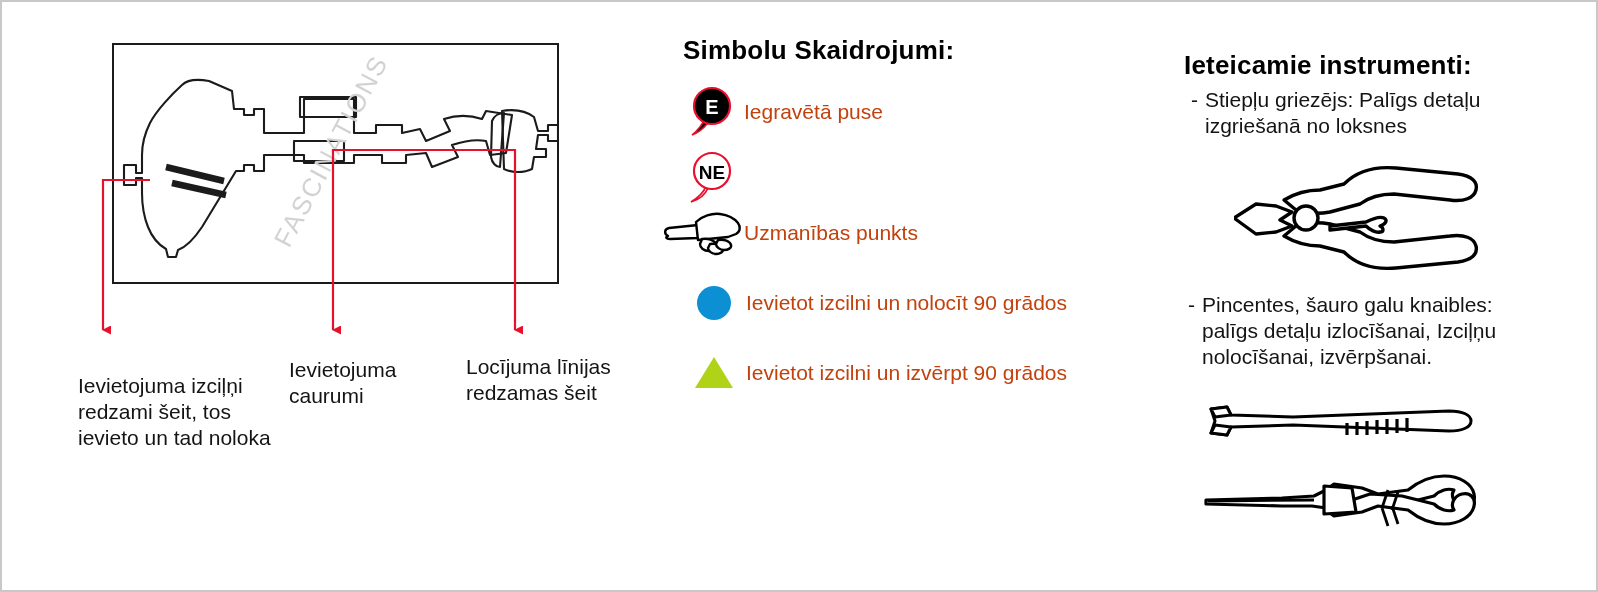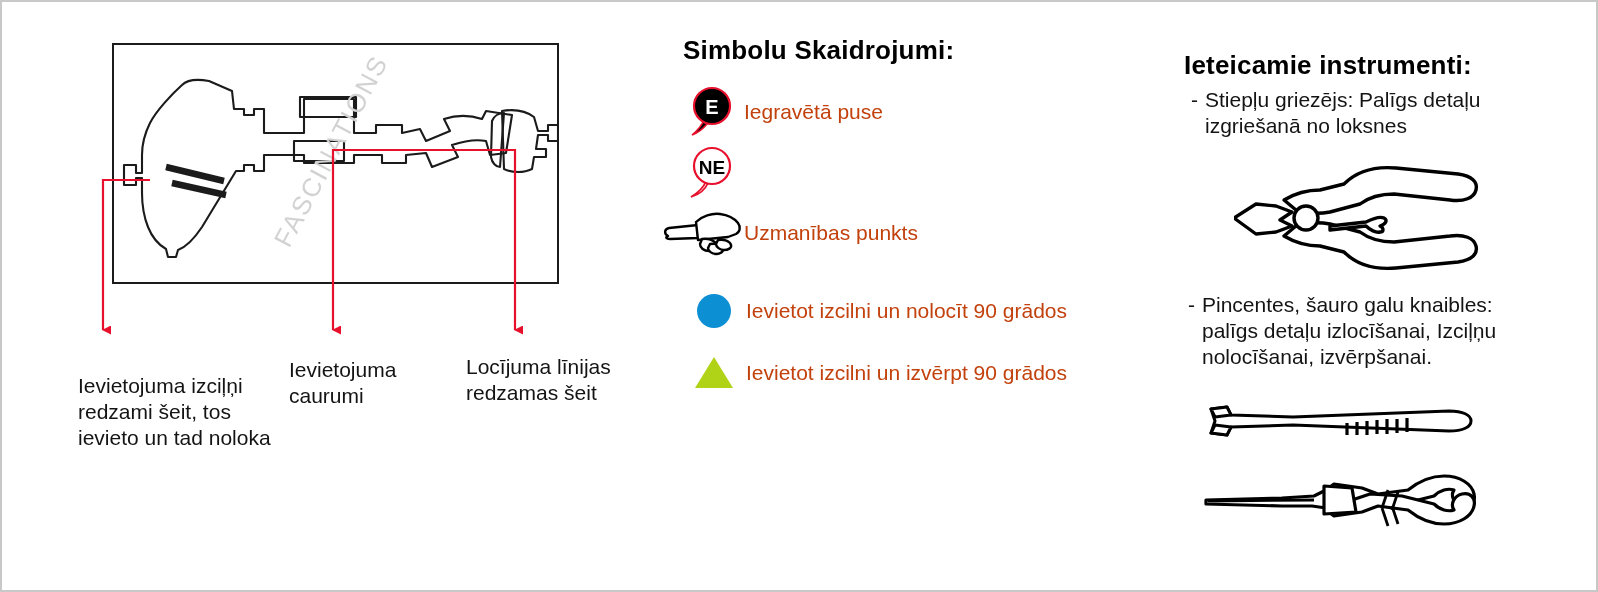--- a/index.html
+++ b/index.html
@@ -57,23 +57,23 @@
     display: flex;
     align-items: center;
     justify-content: center;
   }
   .legend-row .txt {
     font-size: 21px;
     color: #c2410c;
     white-space: nowrap;
   }
   #legend-row-0 { left: 678px; top: 83px;  }
-  #legend-row-1 { left: 678px; top: 143px; }
+  #legend-row-1 { left: 678px; top: 143px; flex-direction: column; }
   #legend-row-2 { left: 656px; top: 208px; }
-  #legend-row-3 { left: 680px; top: 292px; }
+  #legend-row-3 { left: 680px; top: 284px; }
   #legend-row-4 { left: 680px; top: 355px; }
 
   .dot-blue {
     width: 34px; height: 34px; border-radius: 50%;
   }
   .tri-green {
     width: 0; height: 0;
     border-left: 19px solid transparent;
     border-right: 19px solid transparent;
   }

